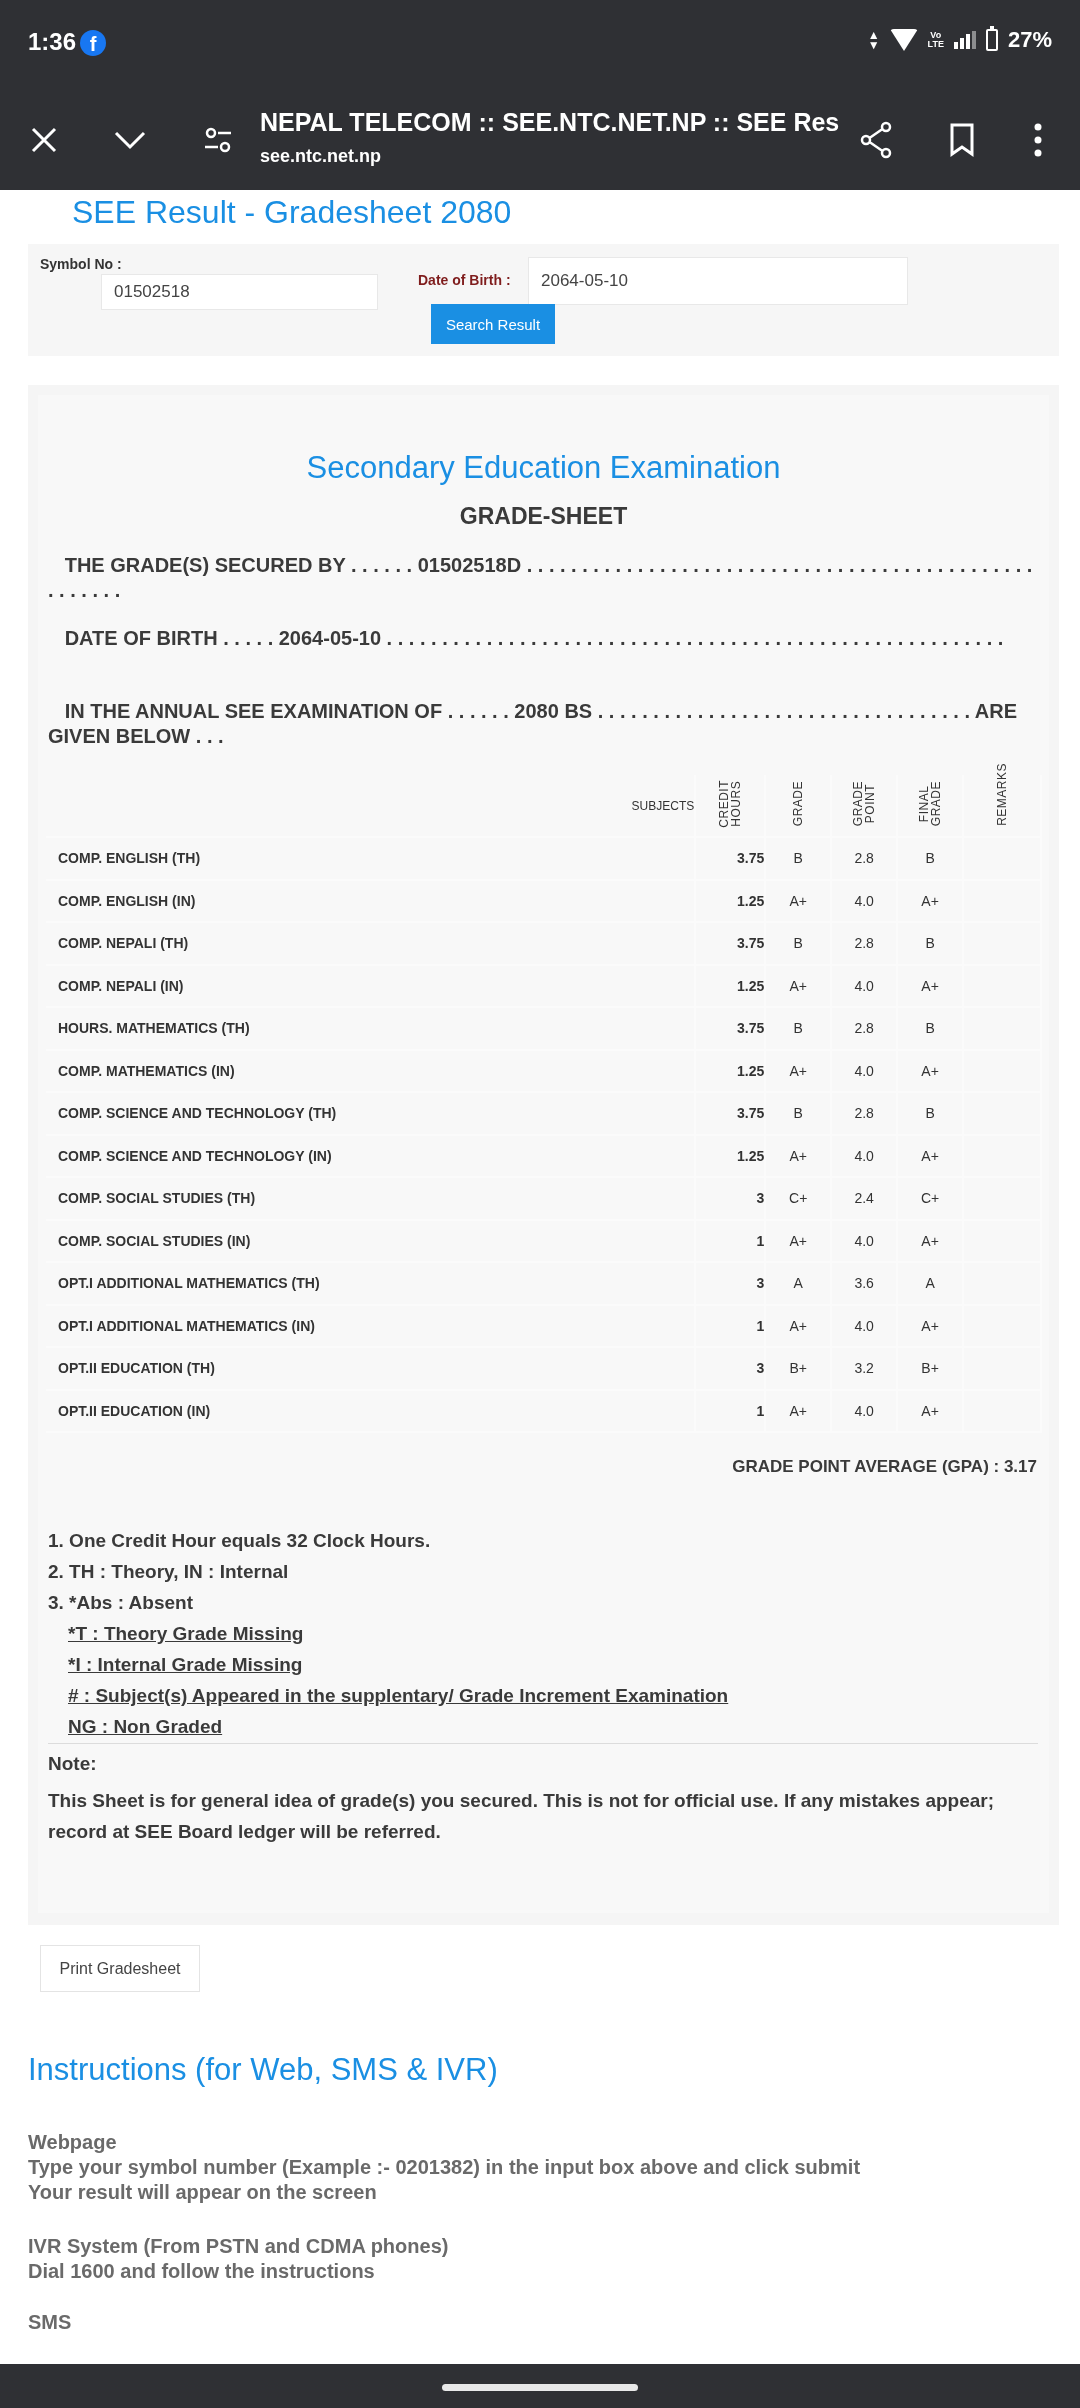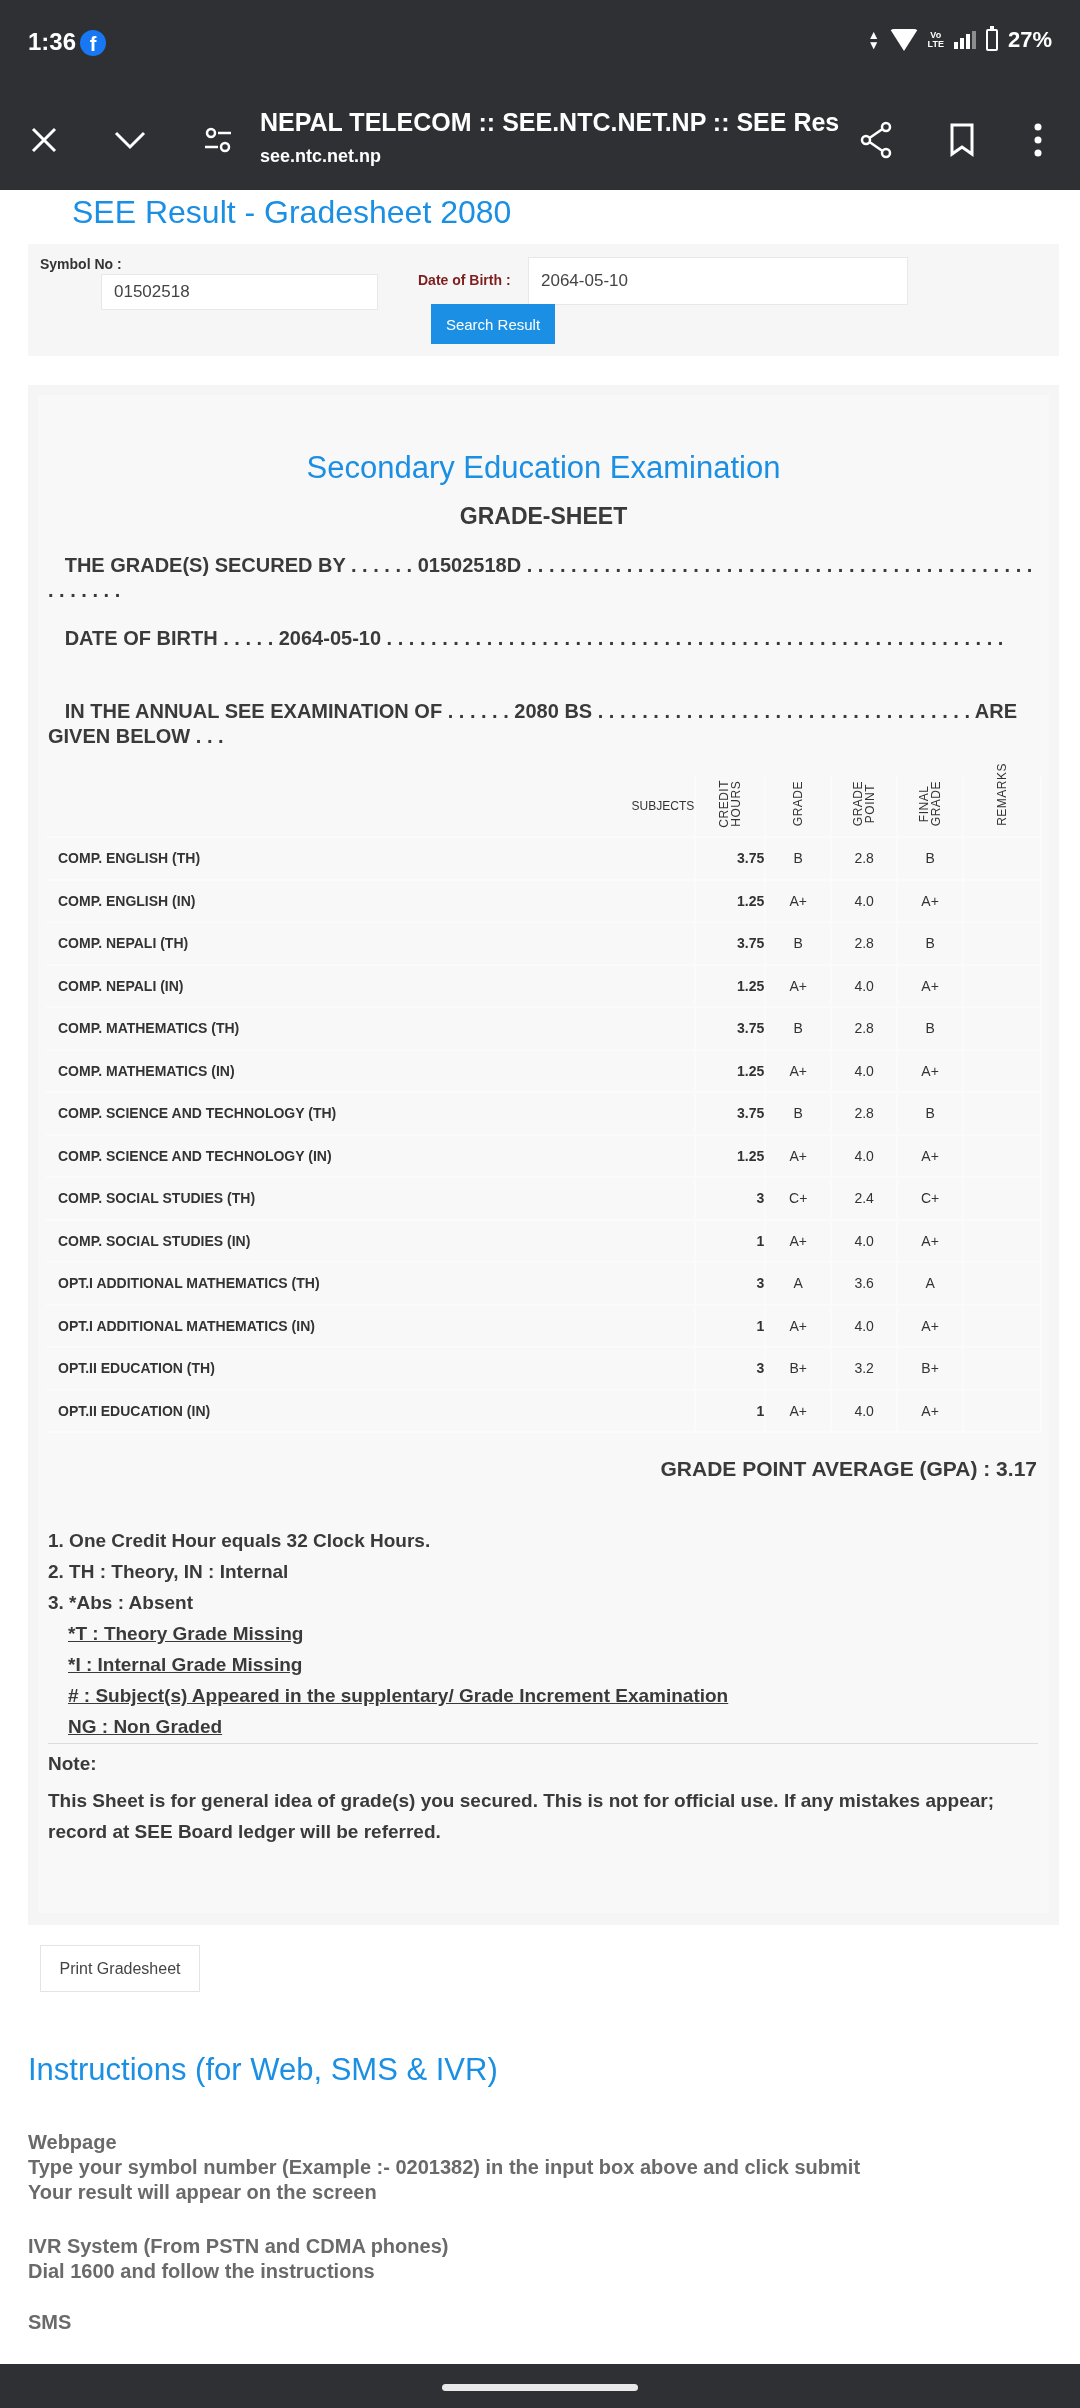--- a/index.html
+++ b/index.html
@@ -59,21 +59,21 @@
   td.subj { padding-left: 12px; font-size: 14px; font-weight: bold; color: #3a3a3a; }
   td.credit { font-size: 20px; font-weight: bold; color: #3a3a3a; padding-left: 7px; text-align: right; }
   td.cen { text-align: center; }
   col.c-subj { width: 650px; }
   col.c-credit { width: 70px; }
   col.c-grade { width: 66px; }
   col.c-gp { width: 66px; }
   col.c-fg { width: 66px; }
   col.c-rem { width: 78px; }
 
-  .gpa { position: absolute; right: 12px; top: 1062px; font-size: 21px; font-weight: bold; color: #3a3a3a; }
+  .gpa { position: absolute; right: 12px; top: 1062px; font-size: 17px; font-weight: bold; color: #3a3a3a; }
   .legend { position: absolute; left: 10px; top: 1130px; font-size: 19px; font-weight: bold; color: #3a3a3a; line-height: 31px; }
   .legend .ind { padding-left: 20px; text-decoration: underline; }
   .divider { position: absolute; left: 10px; top: 1348px; width: 990px; border-top: 1px solid #dcdcdc; }
   .note-h { position: absolute; left: 10px; top: 1358px; font-size: 19px; font-weight: bold; color: #3a3a3a; }
   .note-b { position: absolute; left: 10px; top: 1390px; width: 990px; font-size: 19px; font-weight: bold; color: #3a3a3a; line-height: 31px; }
 
   .btn-print { position: absolute; left: 40px; top: 1945px; width: 160px; height: 47px; background: #fff; border: 1px solid #e4e4e4; font-size: 16px; color: #444; font-family: "Liberation Sans", sans-serif; }
 
   .instr-title { position: absolute; left: 28px; top: 2052px; font-size: 31px; color: #1a8fe3; }
   .instr { position: absolute; left: 28px; font-size: 20px; font-weight: bold; color: #6a6a6a; line-height: 25px; }
@@ -218,21 +218,21 @@
           </tr>
           <tr>
             <td class="subj">COMP. NEPALI (IN)</td>
             <td class="credit">1.25</td>
             <td class="cen">A+</td>
             <td class="cen">4.0</td>
             <td class="cen">A+</td>
             <td class="cen"></td>
           </tr>
           <tr>
-            <td class="subj">COMP. MATHEMATICS (TH)</td>
+            <td class="subj">HOURS. MATHEMATICS (TH)</td>
             <td class="credit">3.75</td>
             <td class="cen">B</td>
             <td class="cen">2.8</td>
             <td class="cen">B</td>
             <td class="cen"></td>
           </tr>
           <tr>
             <td class="subj">COMP. MATHEMATICS (IN)</td>
             <td class="credit">1.25</td>
             <td class="cen">A+</td>

